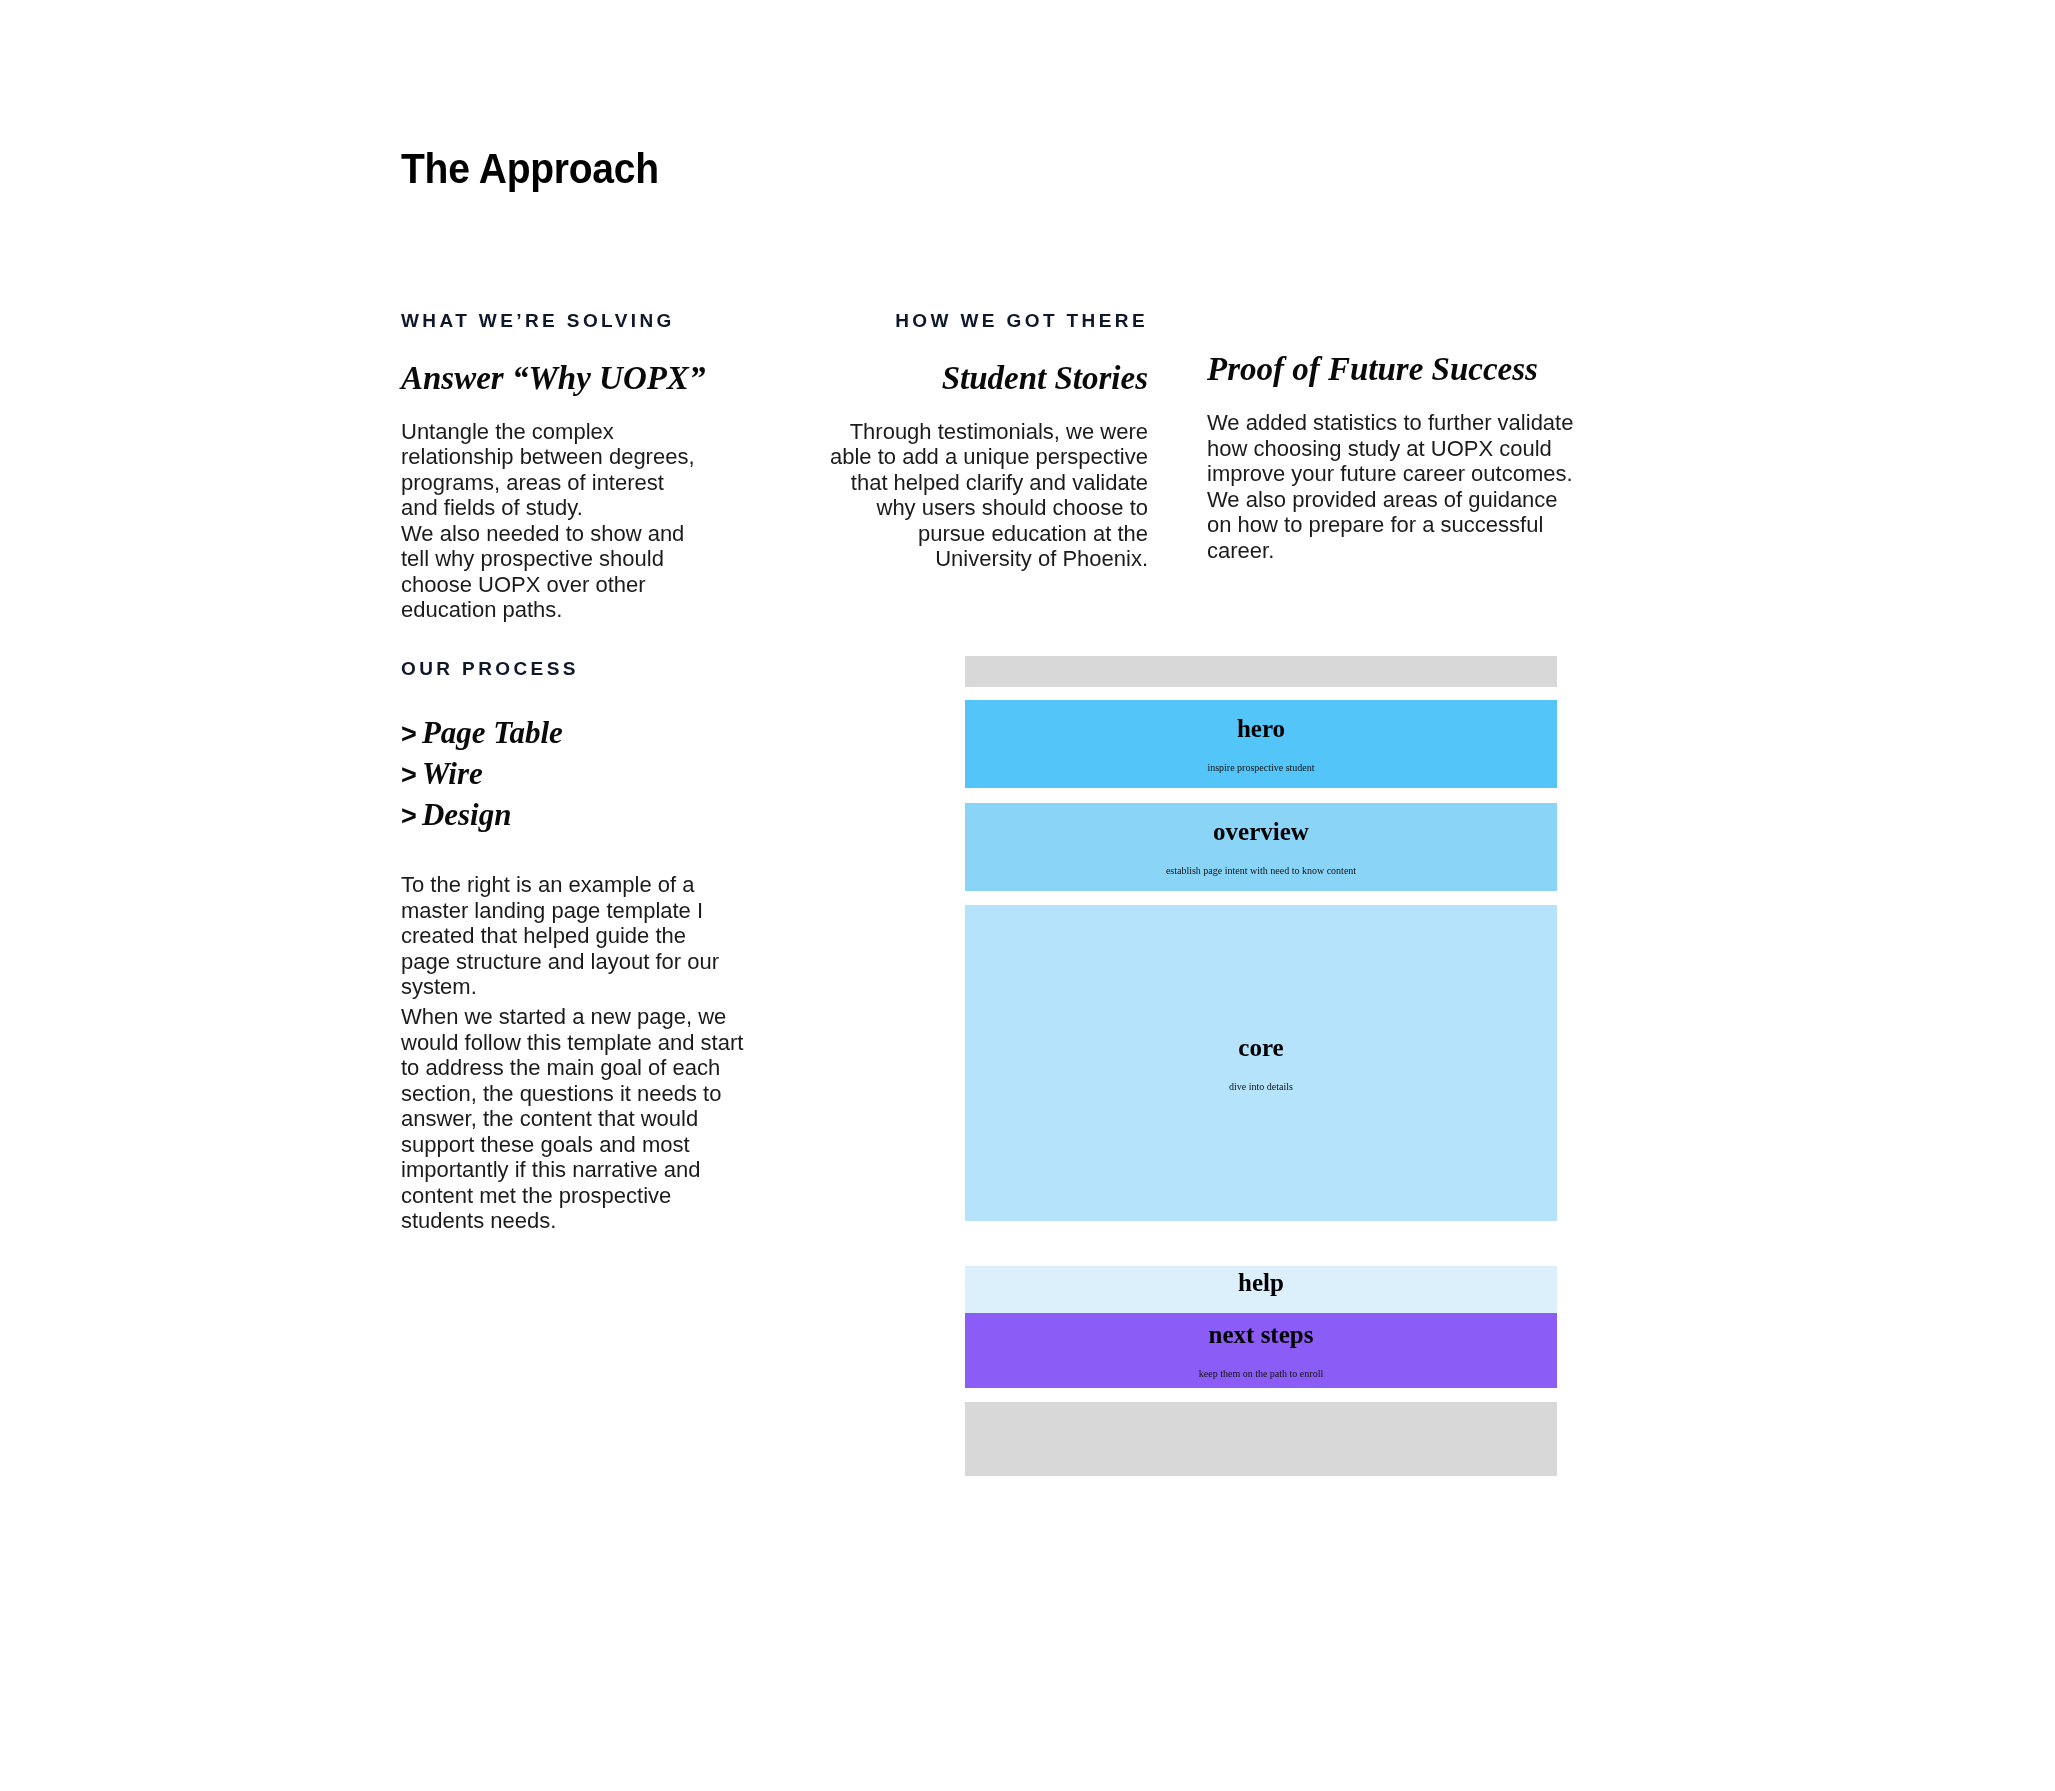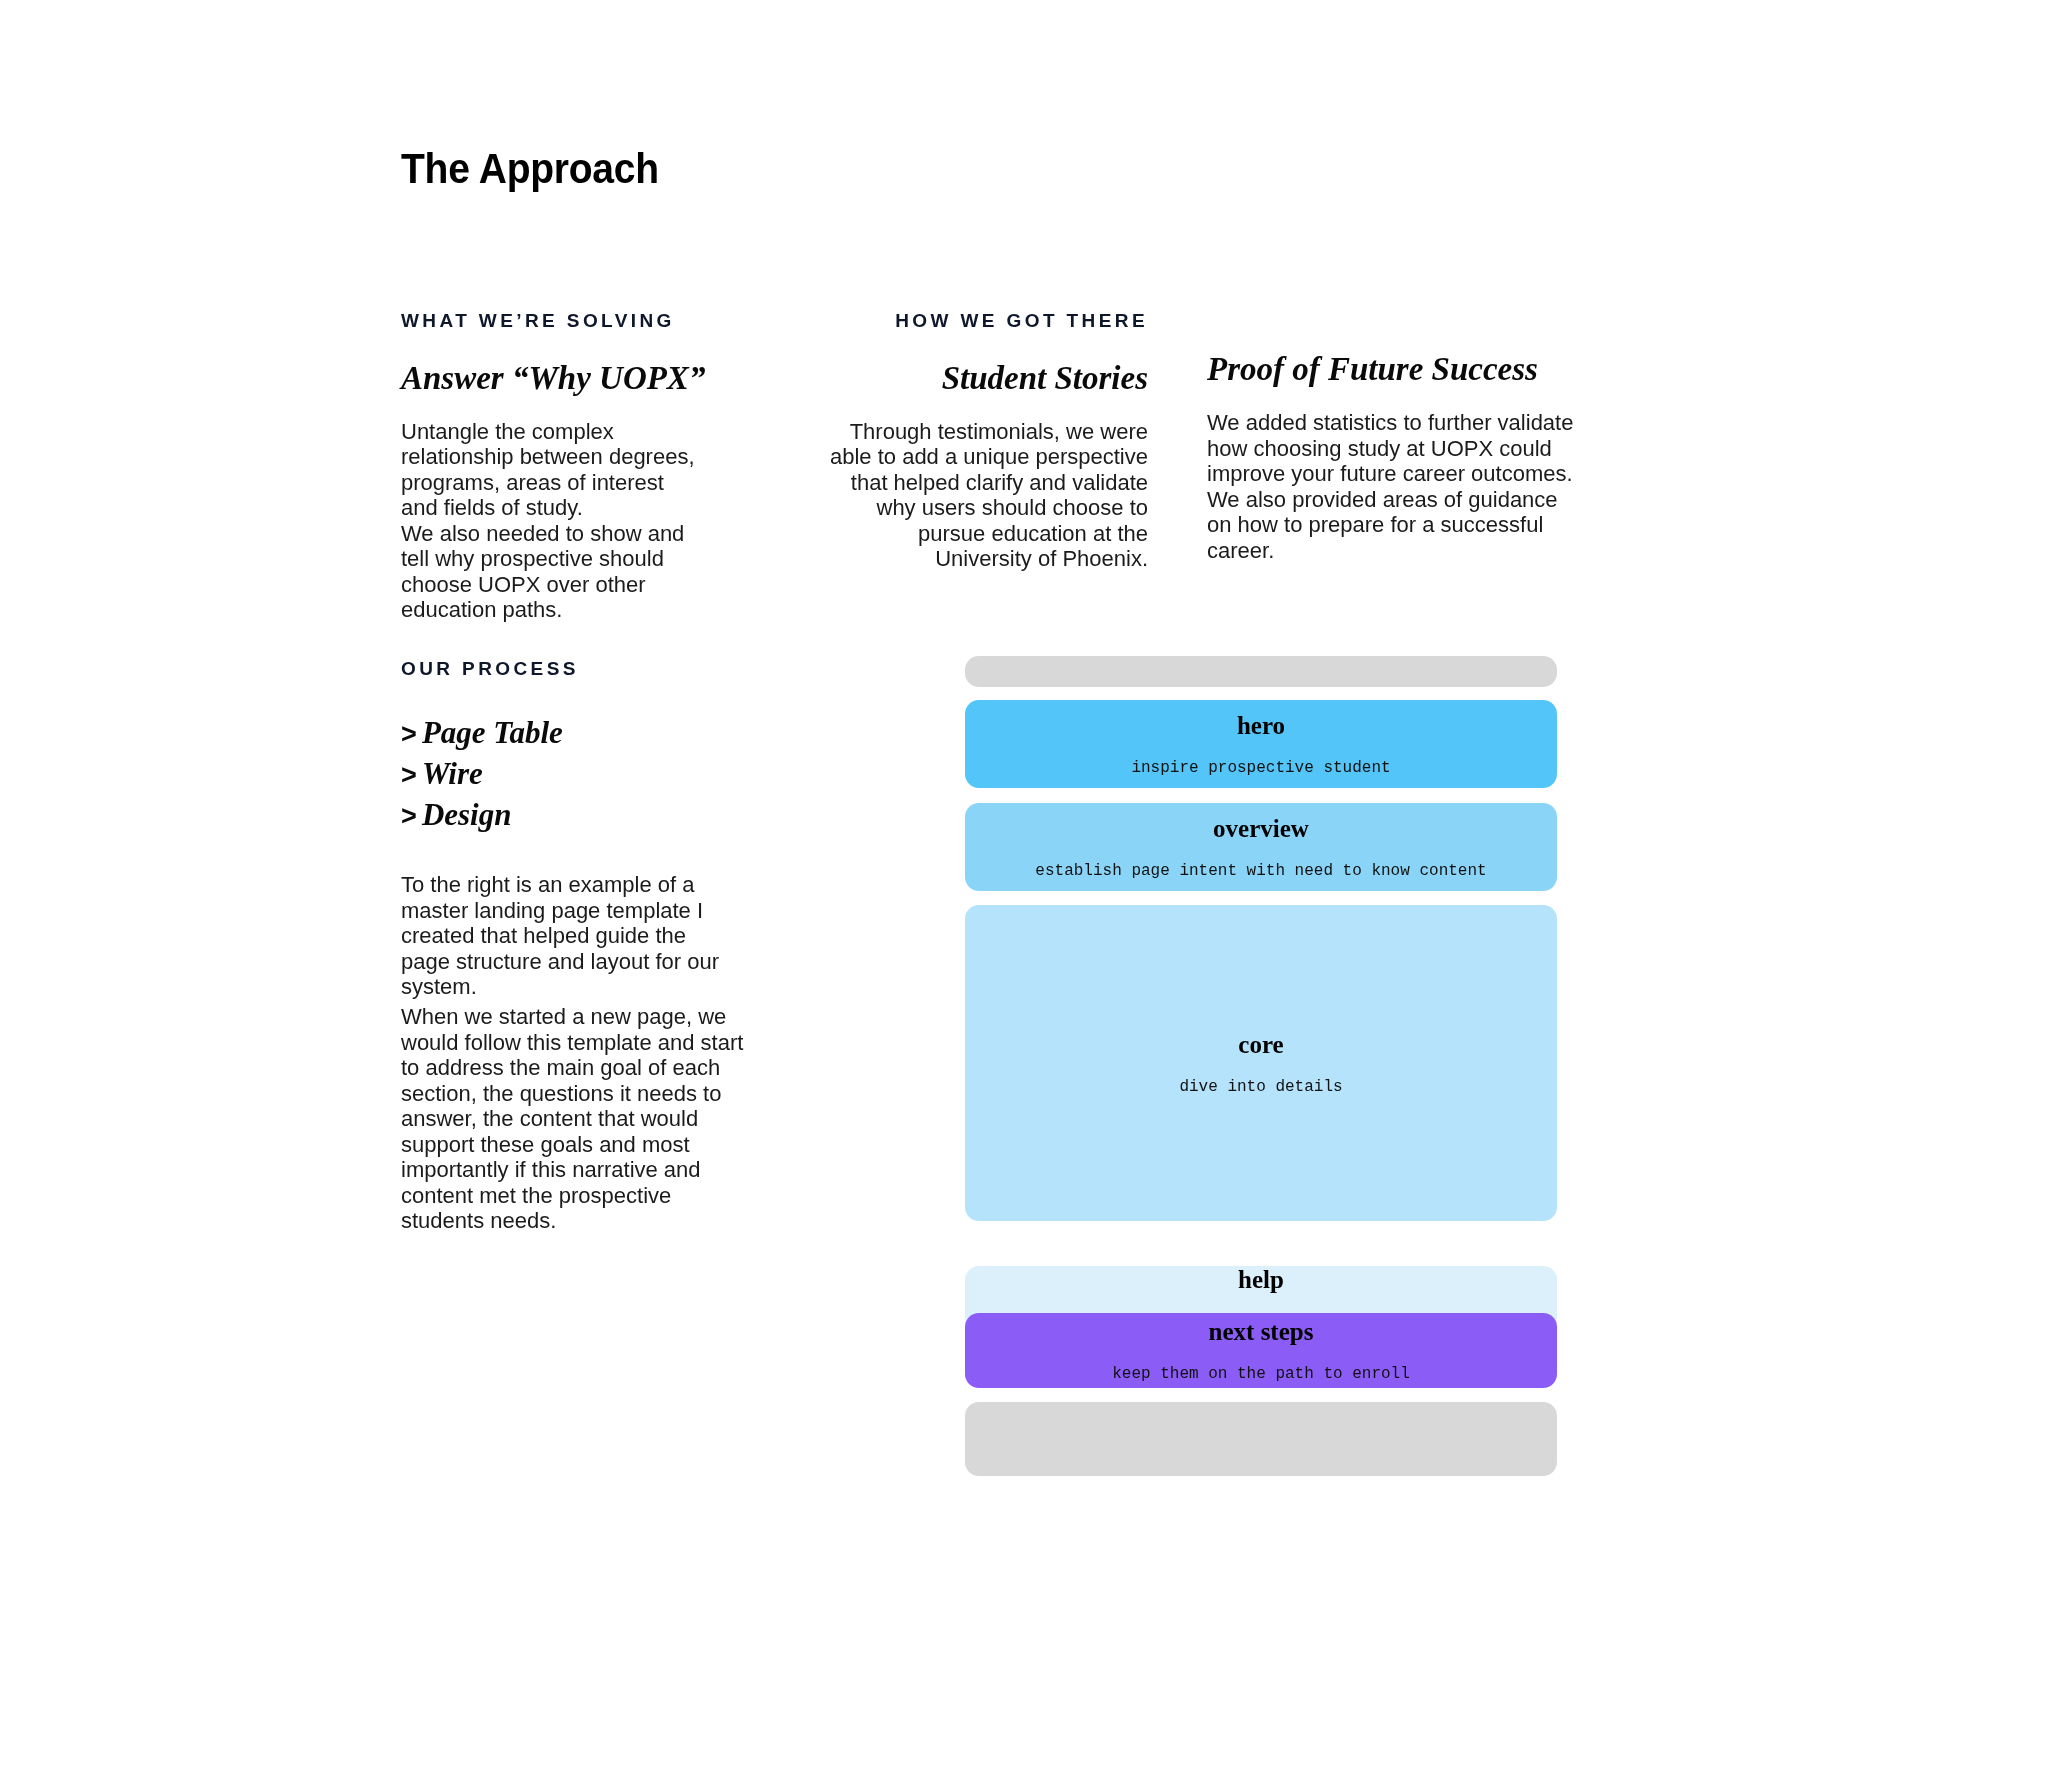--- a/index.html
+++ b/index.html
@@ -146,35 +146,34 @@
   }
   .tmpl-block {
     position: absolute;
     left: 0;
     width: 592px;
     box-sizing: border-box;
     display: flex;
     flex-direction: column;
     align-items: center;
     justify-content: center;
-    border-radius: 14px;
   }
   .tmpl-title {
     font-family: "Liberation Serif", "DejaVu Serif", serif;
     font-weight: 700;
     font-style: normal;
     font-size: 25px;
     line-height: 1.0;
     color: #000000;
     white-space: nowrap;
   }
   .tmpl-sub {
-    font-family: Liberation Mono, monospace;
+    font-family: Liberation Serif, serif;
     font-weight: 400;
-    font-size: 16px;
+    font-size: 10px;
     line-height: 1.0;
     color: #111111;
     margin-top: 22px;
     white-space: nowrap;
   }
 </style>
 </head>
 <body>
 
 <div class="page">

